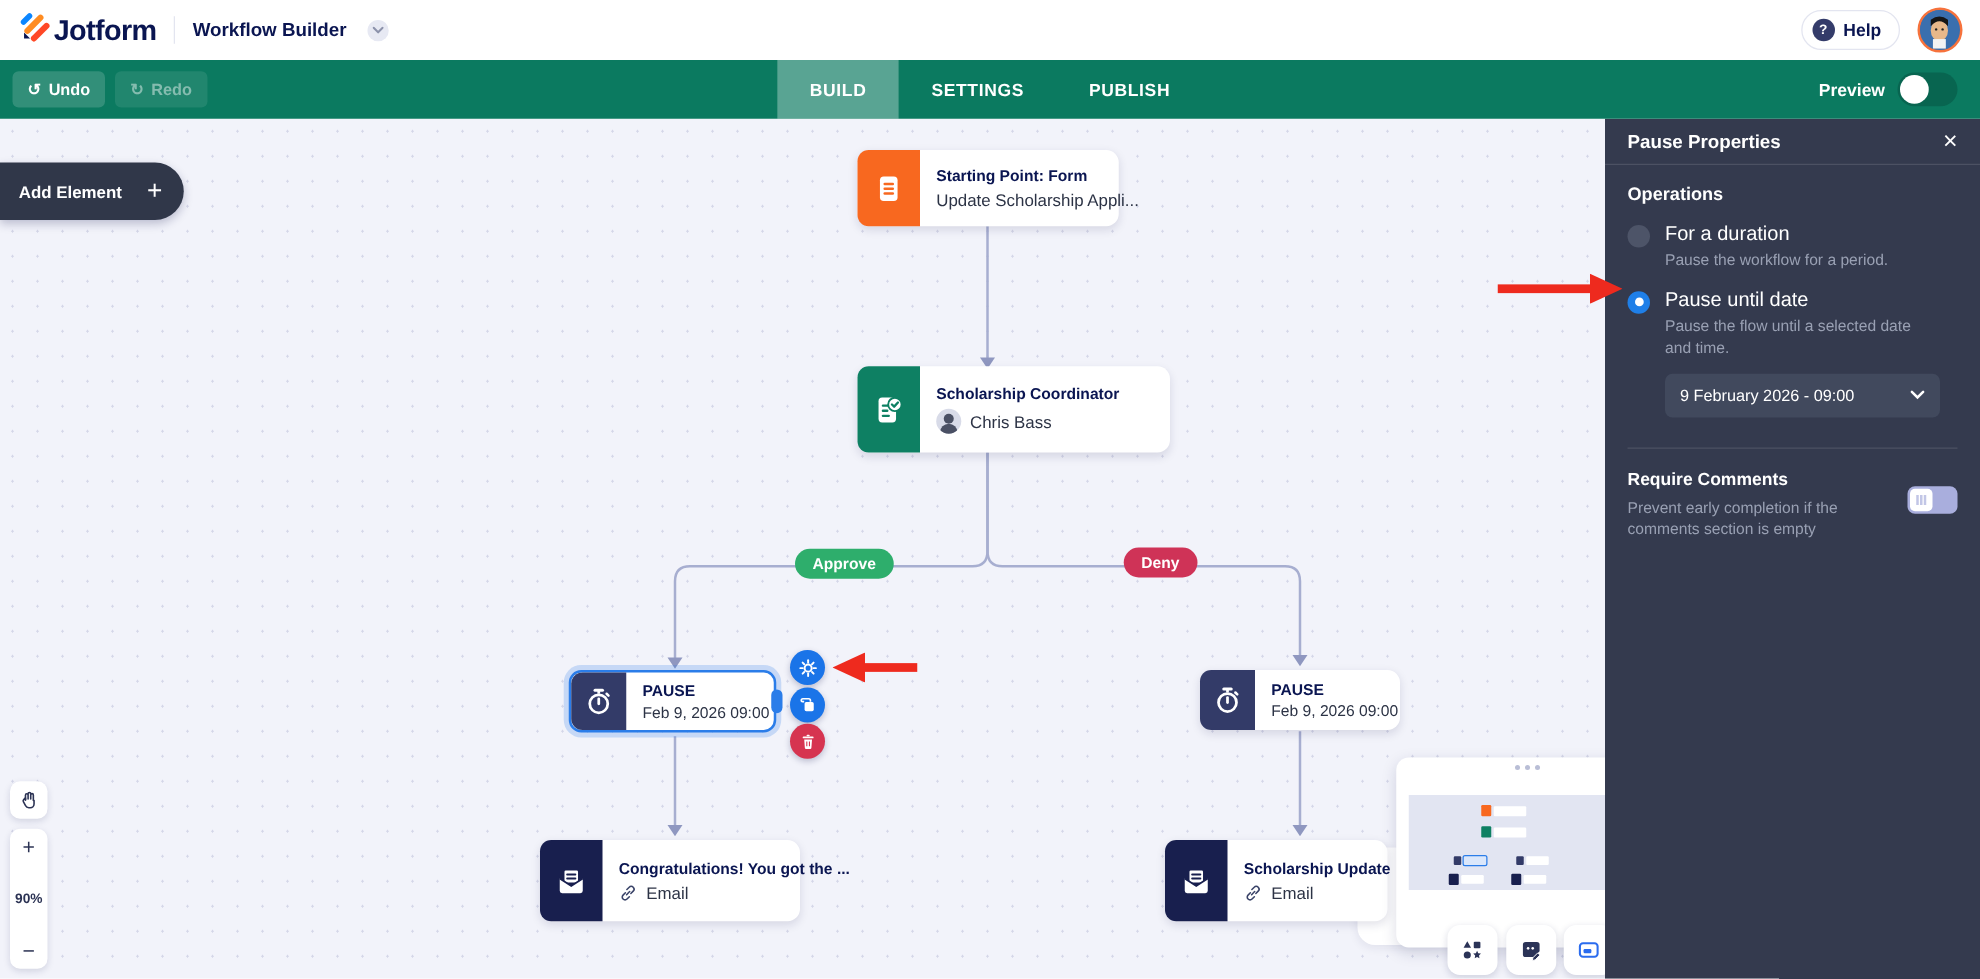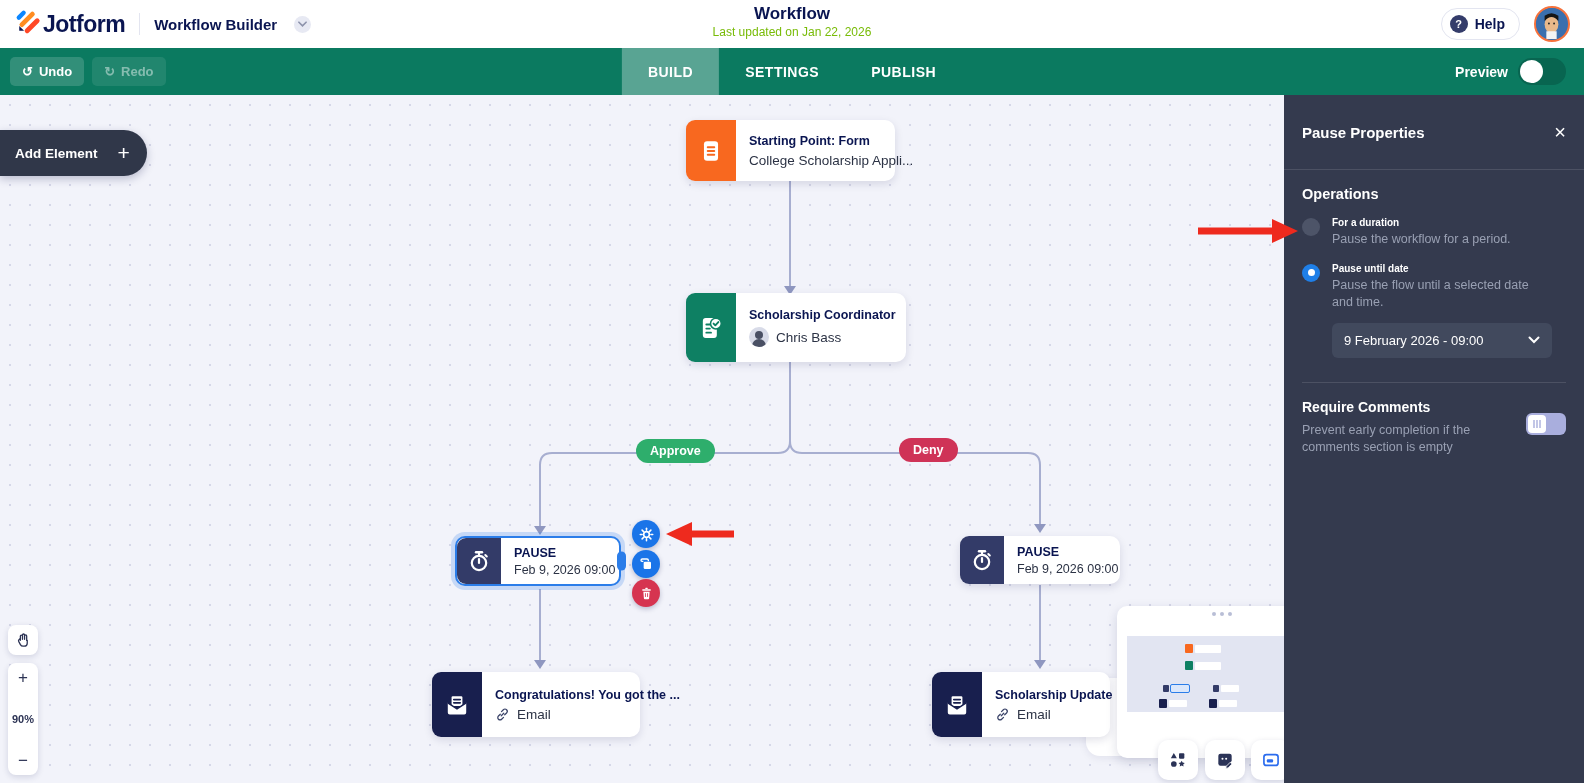--- a/index.html
+++ b/index.html
@@ -74,30 +74,30 @@
   .mm-view { position:absolute; left:10px; top:30px; width:190px; height:76px; background:#e2e5f2; }
   .mm-node { position:absolute; display:flex; gap:2px; align-items:center; }
   .mm-block { width:8px; height:9px; border-radius:1px; }
   .mm-bar { width:26px; height:8px; border-radius:1px; background:#fff; }
   .mm-bar.sm { width:18px; height:7px; }
 
   .corner-btn { position:absolute; width:40px; height:40px; background:#fff; border-radius:10px; box-shadow:0 2px 6px rgba(20,25,80,0.15); display:flex; align-items:center; justify-content:center; z-index:6; cursor:pointer; }
 
   
   #panel { position:absolute; left:1284px; top:95px; width:300px; height:688px; background:#343a4e; z-index:20; color:#fff; }
-  .panel-head { display:flex; align-items:center; justify-content:space-between; padding:27px 18px; border-bottom:1px solid rgba(255,255,255,0.12); }
+  .panel-head { display:flex; align-items:center; justify-content:space-between; padding:8px 18px; border-bottom:1px solid rgba(255,255,255,0.12); }
   .panel-title { font-size:15px; font-weight:bold; }
   .panel-close { font-size:20px; color:#fff; cursor:pointer; line-height:1; }
   .panel-sec { padding:16px 18px 0 18px; }
   .sec-title { font-size:14.5px; font-weight:bold; }
   .opt-row { display:flex; gap:12px; margin-top:15px; cursor:pointer; }
   .radio { width:18px; height:18px; border-radius:50%; flex:0 0 18px; background:#4d5468; margin-top:1px; position:relative; }
   .radio.selected { background:#1f7fe8; }
   .radio.selected::after { content:""; position:absolute; left:5.5px; top:5.5px; width:7px; height:7px; border-radius:50%; background:#fff; }
-  .opt-label { font-size:10px; font-weight:bold; }
+  .opt-label { font-size:16px; font-weight:normal; }
   .opt-desc { font-size:12.5px; color:#99a0b3; line-height:1.35; margin-top:3px; max-width:215px; }
   .date-select { margin:12px 0 0 30px; background:#41495d; border-radius:6px; padding:10px 12px; display:flex; align-items:center; justify-content:space-between; cursor:pointer; width:220px; }
   .date-value { font-size:13px; font-weight:normal; }
   .req-sec { margin-top:24px; border-top:1px solid rgba(255,255,255,0.12); padding-top:16px; position:relative; }
   .req-title { font-size:14px; font-weight:bold; }
   .req-desc { font-size:12.5px; color:#99a0b3; line-height:1.4; margin-top:7px; max-width:200px; }
   .toggle-off { position:absolute; right:0; top:30px; width:40px; height:22px; border-radius:6px; background:#a9aedd; cursor:pointer; }
   .toggle-off .knob { position:absolute; left:2px; top:2px; width:18px; height:18px; border-radius:4px; background:#fff; display:flex; align-items:center; justify-content:center; gap:1.5px; }
   .toggle-off .knob i { width:1.5px; height:8px; background:#c2c6e6; }
 </style>
@@ -119,24 +119,20 @@
       <span class="brand-name">Jotform</span>
     </div>
     <div class="hdr-divider"></div>
     <div class="app-title">
       <span>Workflow Builder</span>
       <span class="chev-badge">
         <svg width="9" height="6" viewBox="0 0 10 6">
             <polyline points="1,1 5,5 9,1" fill="none" stroke="#8c92ab" stroke-width="1.8" stroke-linecap="round"></polyline>
           </svg>
       </span>
-    </div>
-    <div id="header-center">
-      <div class="wf-title">Workflow</div>
-      <div class="wf-sub">Last updated on Jan 22, 2026</div>
     </div>
     <div id="header-right">
       <button class="help-btn">
         <span class="help-q">?</span>
         <span>Help</span>
       </button>
       <div class="avatar">
         <svg width="31" height="31" viewBox="0 0 36 36">
           <circle cx="18" cy="18" r="18" fill="#3a6fae"></circle>
           <ellipse cx="18" cy="19" rx="8" ry="10" fill="#e8b88a"></ellipse>
@@ -199,25 +195,25 @@
       <div class="node-icon" style="background:#f8681f;">
         <svg width="26" height="26" viewBox="0 0 24 24">
             <rect x="5.5" y="3" width="13" height="18" rx="2.8" fill="#fff"></rect>
             <line x1="9" y1="8.5" x2="15" y2="8.5" stroke="#f8681f" stroke-width="1.8" stroke-linecap="round"></line>
             <line x1="9" y1="12" x2="15" y2="12" stroke="#f8681f" stroke-width="1.8" stroke-linecap="round"></line>
             <line x1="9" y1="15.5" x2="15" y2="15.5" stroke="#f8681f" stroke-width="1.8" stroke-linecap="round"></line>
           </svg>
       </div>
       <div class="node-body">
         <div class="node-title">Starting Point: Form</div>
-        <div class="node-sub">College Scholarship Appli...</div>
-      </div>
-    </div>
-
-    <div class="node" style="left:686px; top:198px; width:220px; height:69px;">
+        <div class="node-sub">Update Scholarship Appli...</div>
+      </div>
+    </div>
+
+    <div class="node" style="left:686px; top:198px; width:250px; height:69px;">
       <div class="node-icon" style="background:#0e8063;">
         <svg width="28" height="28" viewBox="0 0 24 24">
             <rect x="5" y="3.5" width="12" height="17" rx="2.5" fill="#fff"></rect>
             <line x1="8" y1="9" x2="12" y2="9" stroke="#0e8063" stroke-width="1.6" stroke-linecap="round"></line>
             <line x1="8" y1="12.5" x2="11" y2="12.5" stroke="#0e8063" stroke-width="1.6" stroke-linecap="round"></line>
             <line x1="8" y1="16" x2="12" y2="16" stroke="#0e8063" stroke-width="1.6" stroke-linecap="round"></line>
             <circle cx="16.2" cy="8.2" r="4.6" fill="#fff" stroke="#0e8063" stroke-width="1.3"></circle>
             <polyline points="14.2,8.2 15.7,9.7 18.3,6.9" fill="none" stroke="#0e8063" stroke-width="1.6" stroke-linecap="round" stroke-linejoin="round"></polyline>
           </svg>
       </div>

